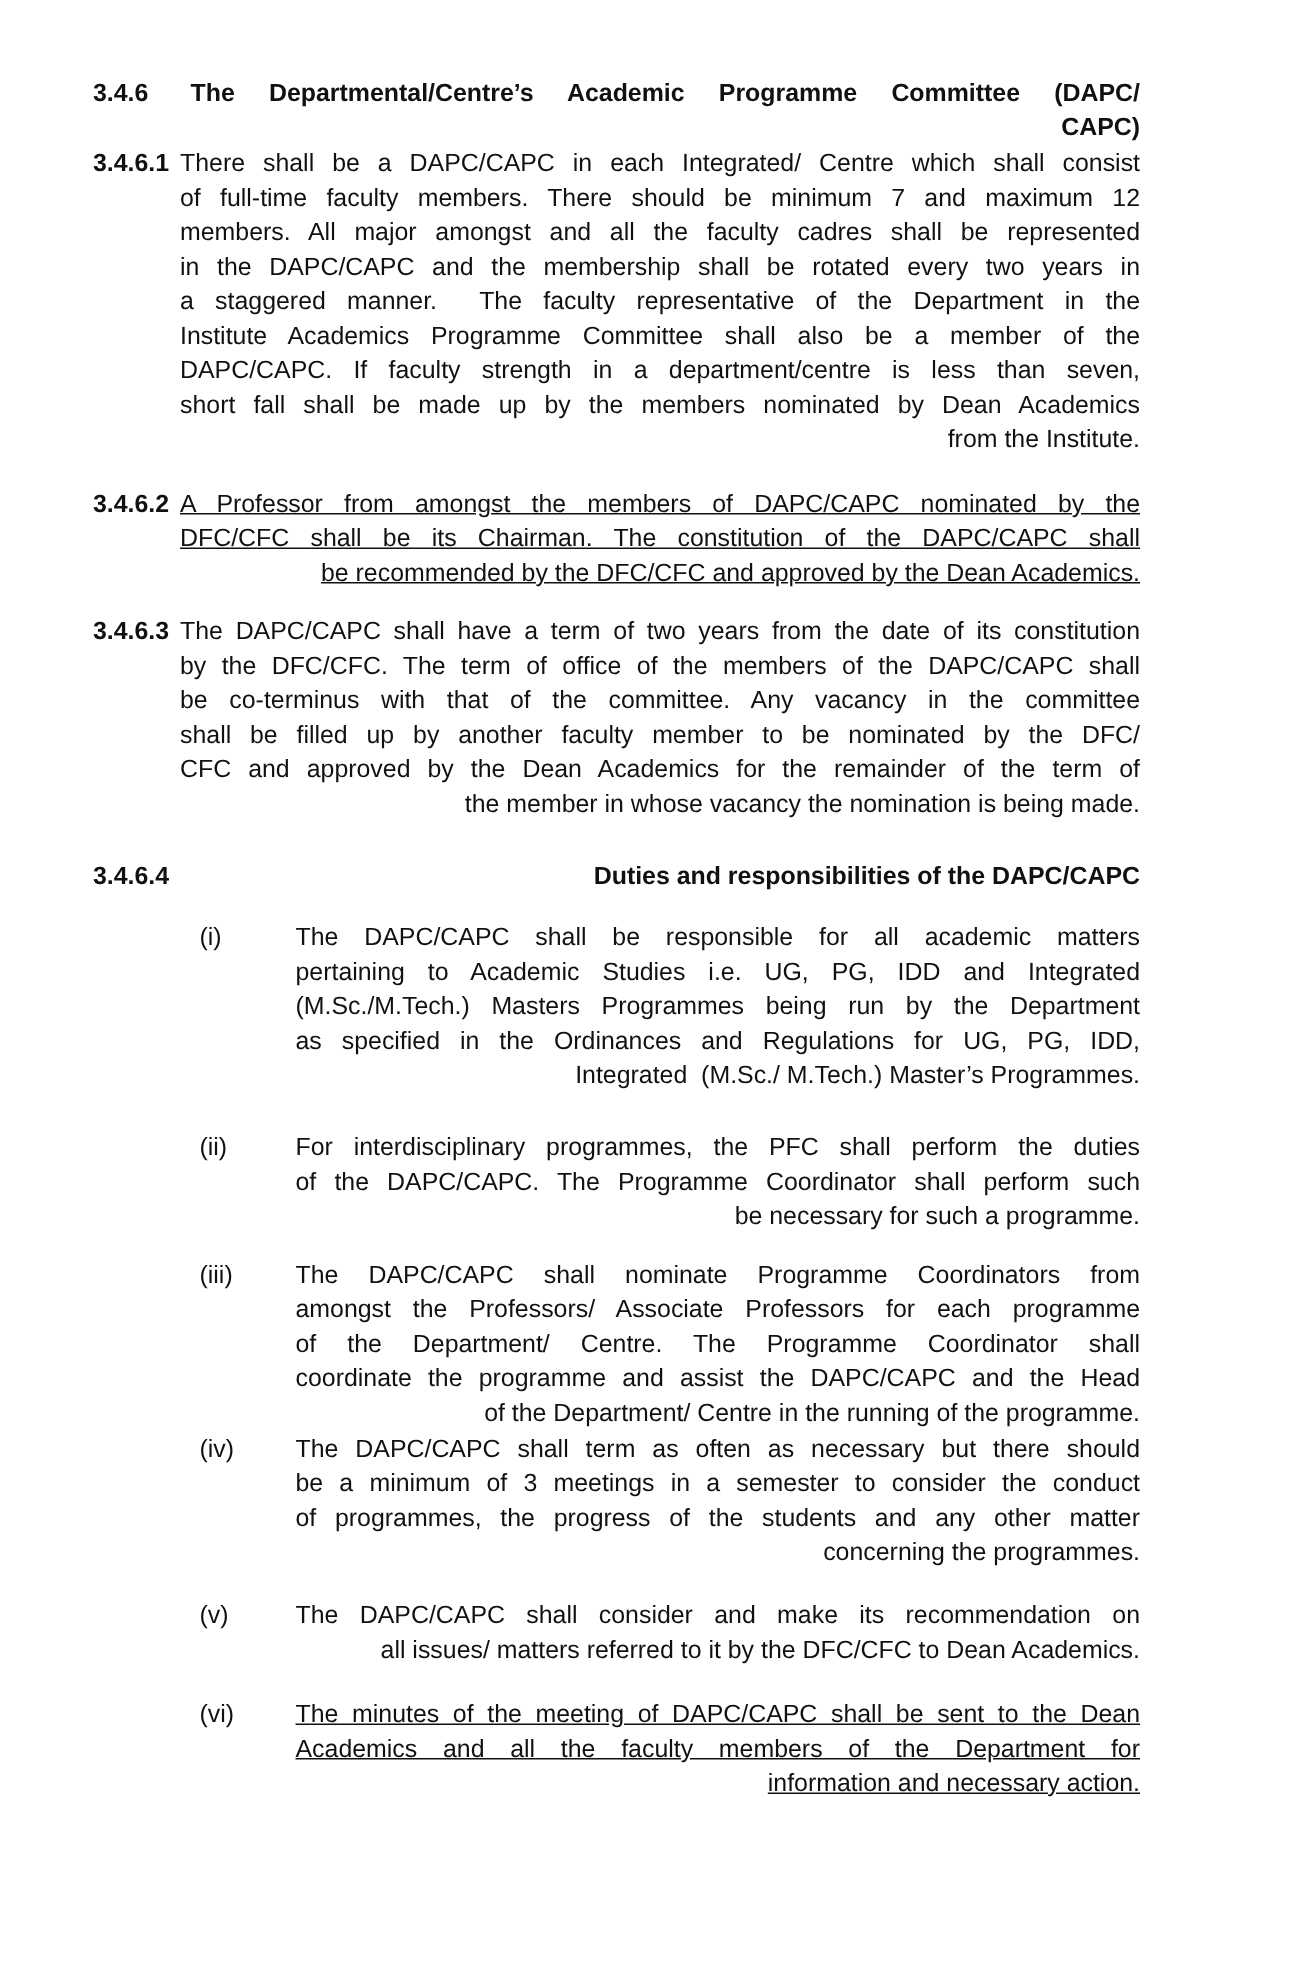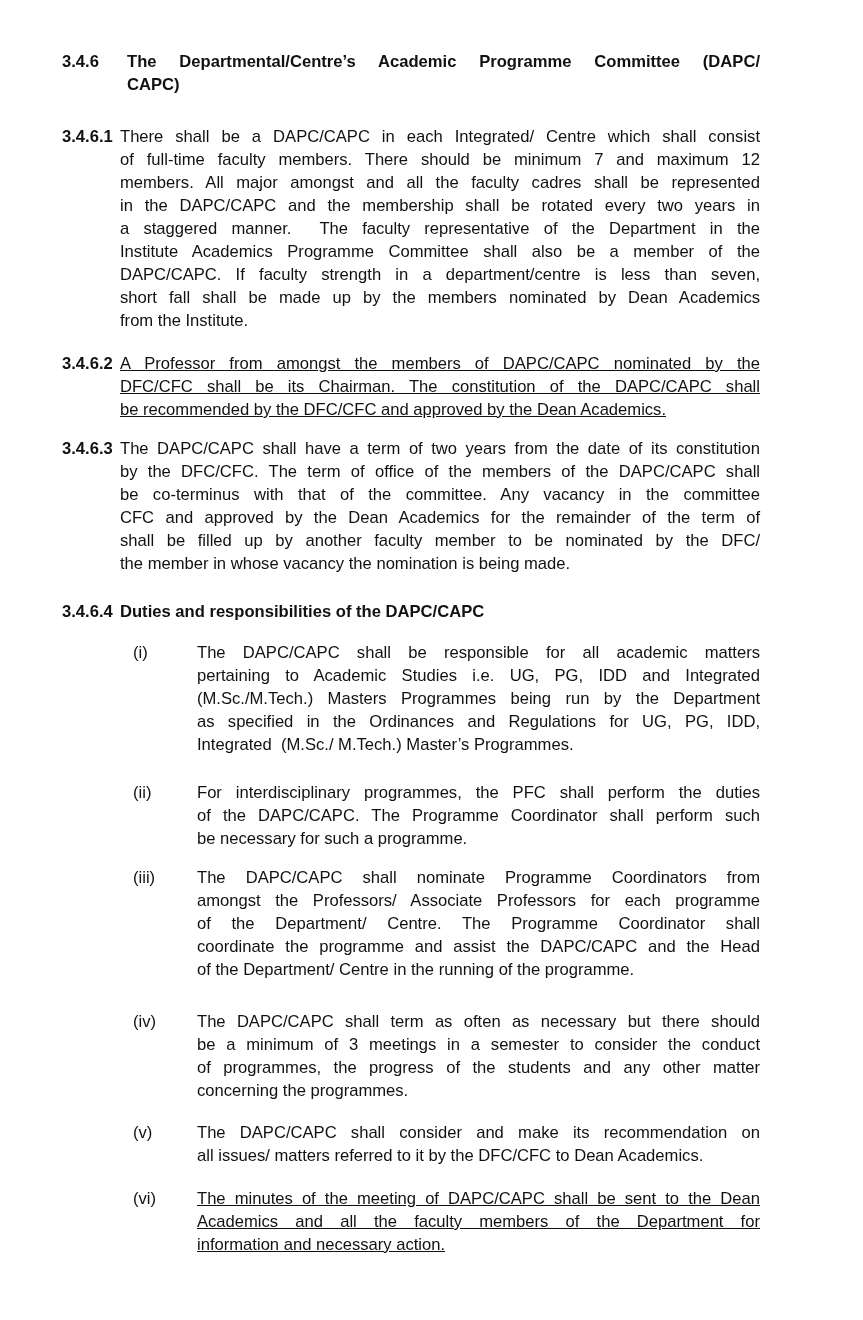--- a/index.html
+++ b/index.html
@@ -22,27 +22,27 @@
     font-size: 16.6px;
     line-height: 23px;
   }
   .section { position: relative; padding-left: 58px; }
   .section.heading { padding-left: 65px; font-weight: 700; }
   .section.subheading { font-weight: 700; }
   .num {
     position: absolute; left: 0; top: 0;
     font-weight: 700; white-space: nowrap;
   }
-  .line { text-align: left; }
+  .line { text-align: right; }
   .line.j { text-align: justify; text-align-last: justify; }
   .duty { position: relative; margin-left: 71px; padding-left: 64px; }
   .marker { position: absolute; left: 0; top: 0; white-space: nowrap; }
   .mt15 { margin-top: 25px; }
   .mt16 { margin-top: 16px; }
-  .mt17 { margin-top: 29px; }
+  .mt17 { margin-top: 1px; }
   .mt18 { margin-top: 18px; }
   .mt19 { margin-top: 19px; }
   .mt20 { margin-top: 20px; text-decoration: underline; }
   .mt25 { margin-top: 25px; }
 </style>
 </head>
 <body>
 
 <div class="page">
   <div class="doc">
@@ -78,22 +78,22 @@
           <div class="line">be recommended by the DFC/CFC and approved by the Dean Academics.</div>
         </div>
     </div>
 
     <div class="section mt16">
       <span class="num">3.4.6.3</span>
       <div>
           <div class="line j">The DAPC/CAPC shall have a term of two years from the date of its constitution</div>
           <div class="line j">by the DFC/CFC. The term of office of the members of the DAPC/CAPC shall</div>
           <div class="line j">be co-terminus with that of the committee. Any vacancy in the committee</div>
+          <div class="line j">shall be filled up by another faculty member to be nominated by the DFC/</div>
           <div class="line j">CFC and approved by the Dean Academics for the remainder of the term of</div>
-          <div class="line j">shall be filled up by another faculty member to be nominated by the DFC/</div>
           <div class="line">the member in whose vacancy the nomination is being made.</div>
         </div>
     </div>
 
     <div class="section subheading mt15">
       <span class="num">3.4.6.4</span>
       <div class="line">Duties and responsibilities of the DAPC/CAPC</div>
     </div>
 
     <div>

